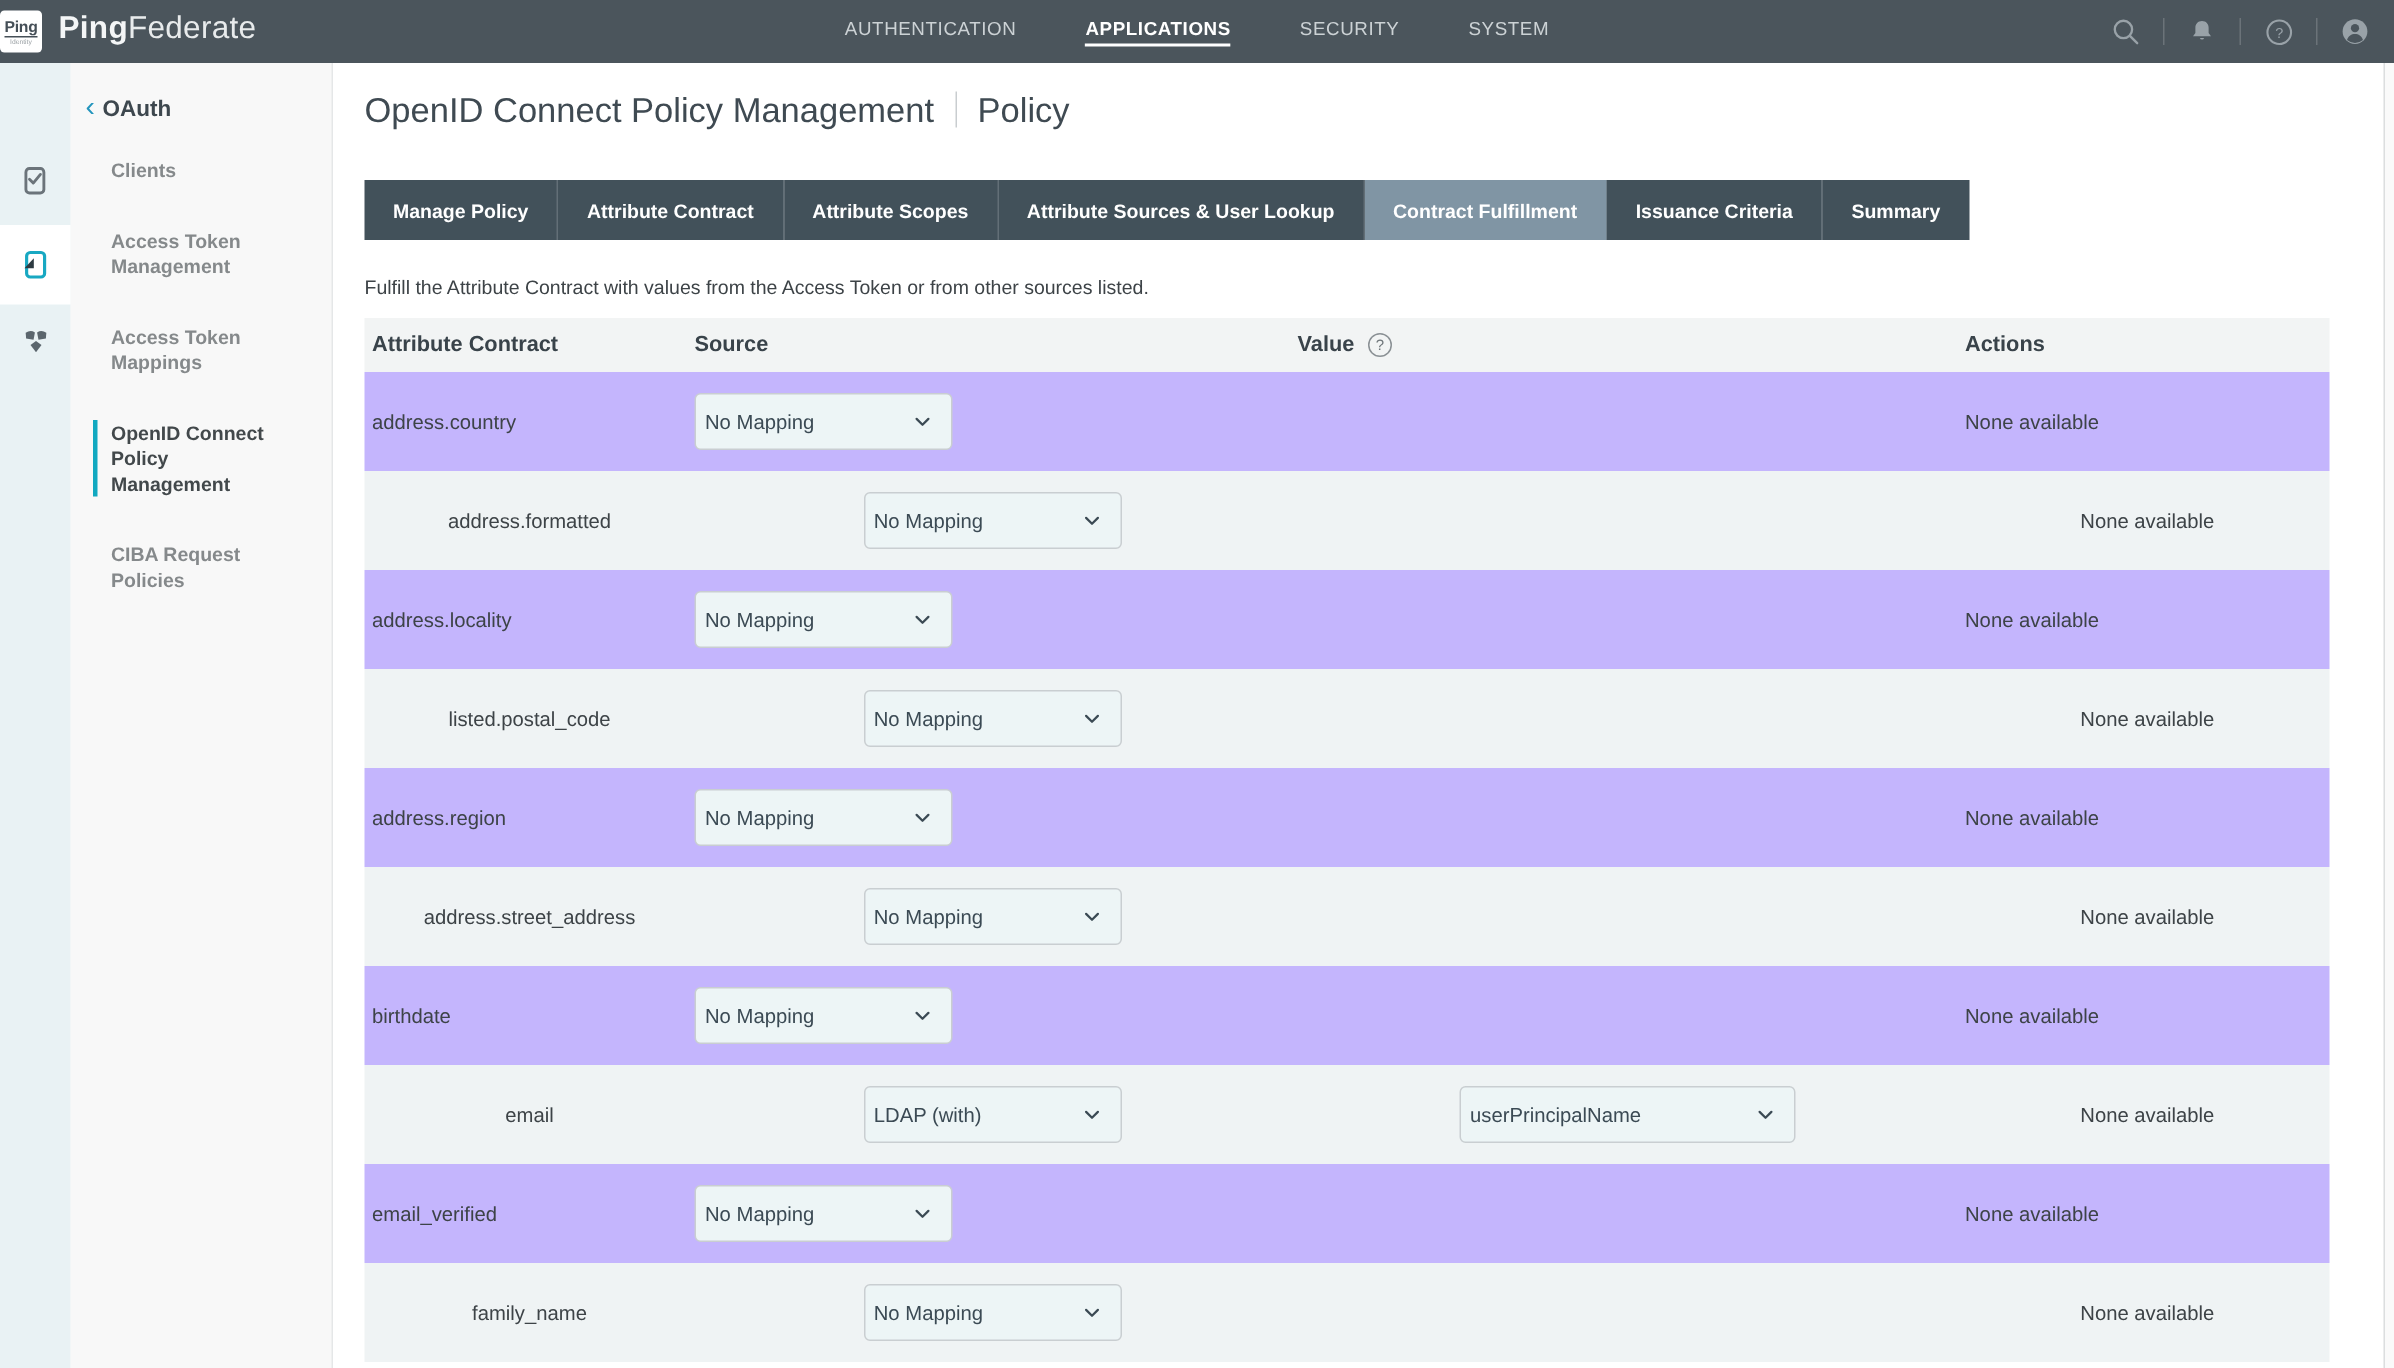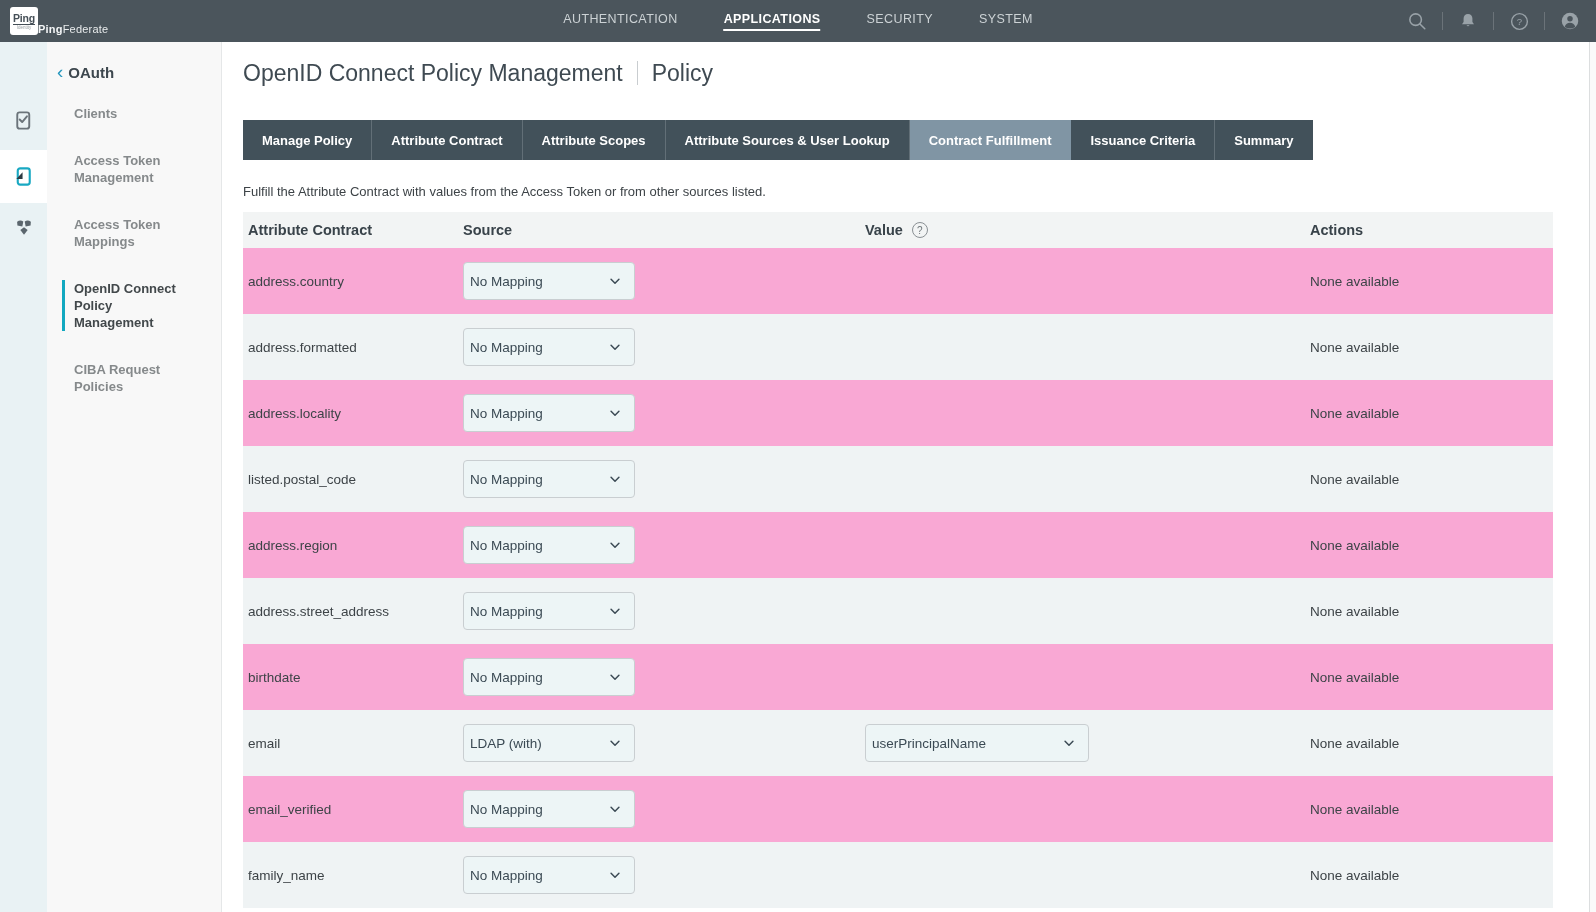--- a/index.html
+++ b/index.html
@@ -1,27 +1,27 @@
 <!DOCTYPE html>
 <html><head>
 <meta charset="utf-8">
 <style>
   * { margin:0; padding:0; box-sizing:border-box; }
   html,body { width:1596px; height:912px; overflow:hidden; background:#ffffff;
               font-family:"Liberation Sans", sans-serif; }
 
   
   .topnav { position:relative; height:42px; background:#4b555c; display:flex; align-items:center; }
-  .brand { display:flex; align-items:flex-end; padding-left:10px; }
+  .brand { display:flex; align-items:flex-start; }
   .logo-box { width:28px; height:28px; background:#ffffff; border-radius:3px;
               display:flex; flex-direction:column; align-items:center; justify-content:center; }
   .logo-word { font-size:10.5px; font-weight:bold; color:#454f57; letter-spacing:-0.2px;
                border-bottom:1px solid #454f57; line-height:11px; }
   .logo-sub { font-size:4.5px; color:#9aa0a4; line-height:5px; }
-  .product-name { font-size:11px; color:#f4f6f7; letter-spacing:0.2px; }
+  .product-name { margin-left:11px; font-size:21px; color:#f4f6f7; letter-spacing:0.2px; }
   .product-name .bold { font-weight:bold; }
   .product-name .light { font-weight:300; color:#e8ebec; }
 
   .primary-nav { position:absolute; left:50%; top:0; height:42px; transform:translateX(-50%);
                  display:flex; align-items:center; }
   .nav-item { margin:0 23px; font-size:12.5px; letter-spacing:0.4px; color:#ccd2d5;
               padding-bottom:3px; border-bottom:2px solid transparent; cursor:pointer; white-space:nowrap; }
   .nav-item.active { color:#ffffff; font-weight:bold; border-bottom-color:#ffffff; }
 
   .nav-icons { position:absolute; right:0; top:0; height:42px; display:flex; align-items:center; padding-right:14px; }
@@ -62,22 +62,22 @@
 
   .description { margin-top:24px; font-size:13px; color:#3d4347; }
 
   .ftable { margin-top:13px; }
   .thead { display:grid; grid-template-columns:215px 402px 445px 1fr; align-items:center;
            height:36px; background:#f2f4f4; }
   .thead .th { padding-left:5px; font-size:14.5px; font-weight:bold; color:#39434a; display:flex; align-items:center; }
   .help-circle { width:16px; height:16px; border:1px solid #8a9094; border-radius:50%;
                  display:inline-flex; align-items:center; justify-content:center;
                  font-size:10px; font-weight:normal; color:#6f767a; margin-left:9px; }
-  .trow { display:grid; grid-template-columns:215px 402px 445px 1fr; align-items:center; height:66px; background:#f9a8d4; }
-  .trow.stripe { background:#eff3f4; }
+  .trow { display:grid; grid-template-columns:215px 402px 445px 1fr; align-items:center; height:66px; background:#c4b5fd; }
+  .trow.stripe { background:#eff3f4;text-align:center; }
   .cell { padding-left:5px; font-size:13.5px; color:#3d4347; }
 
   .dropdown { display:inline-flex; align-items:center; justify-content:space-between;
               width:172px; height:38px; background:#edf5f6; border:1px solid #c9ced1;
               border-radius:4px; padding:0 12px 0 6px; cursor:pointer; }
   .dropdown.wide { width:224px; }
   .dropdown .dd-label { font-size:13.5px; color:#3b4a54; }
   .dropdown .dd-chevron { display:flex; align-items:center; }
 
   .scroll-track { position:absolute; top:42px; right:0; width:7px; height:870px;

